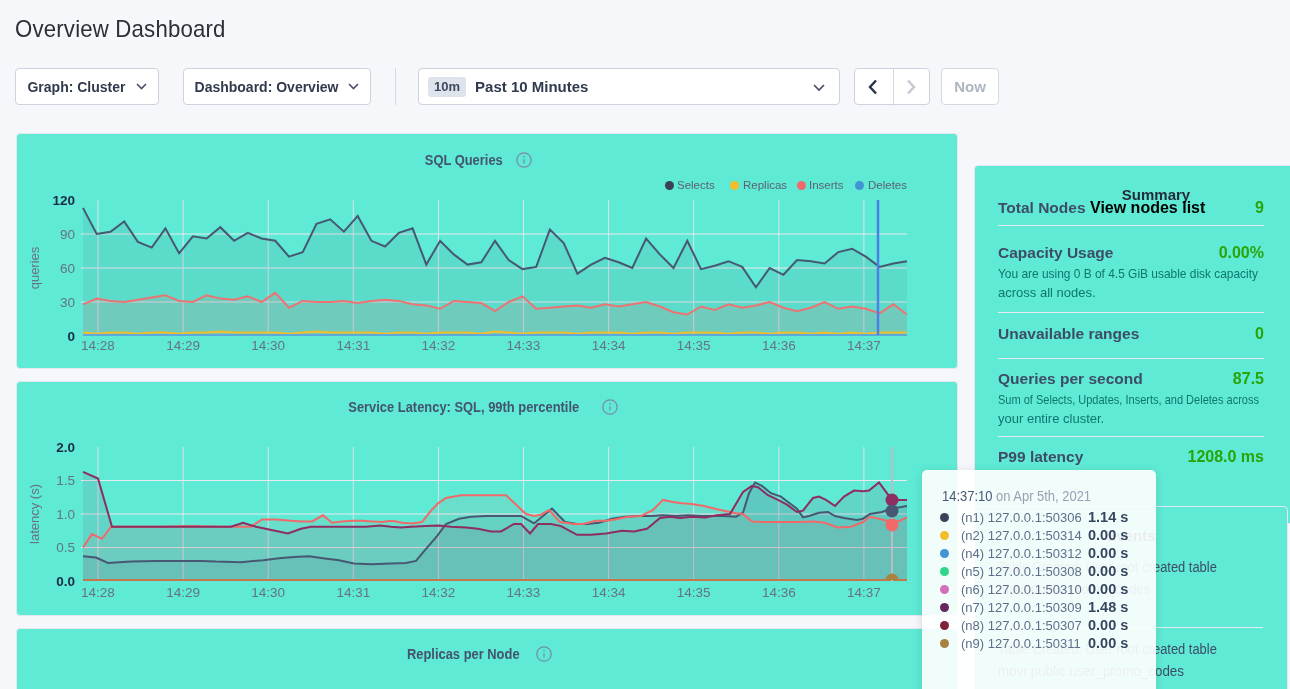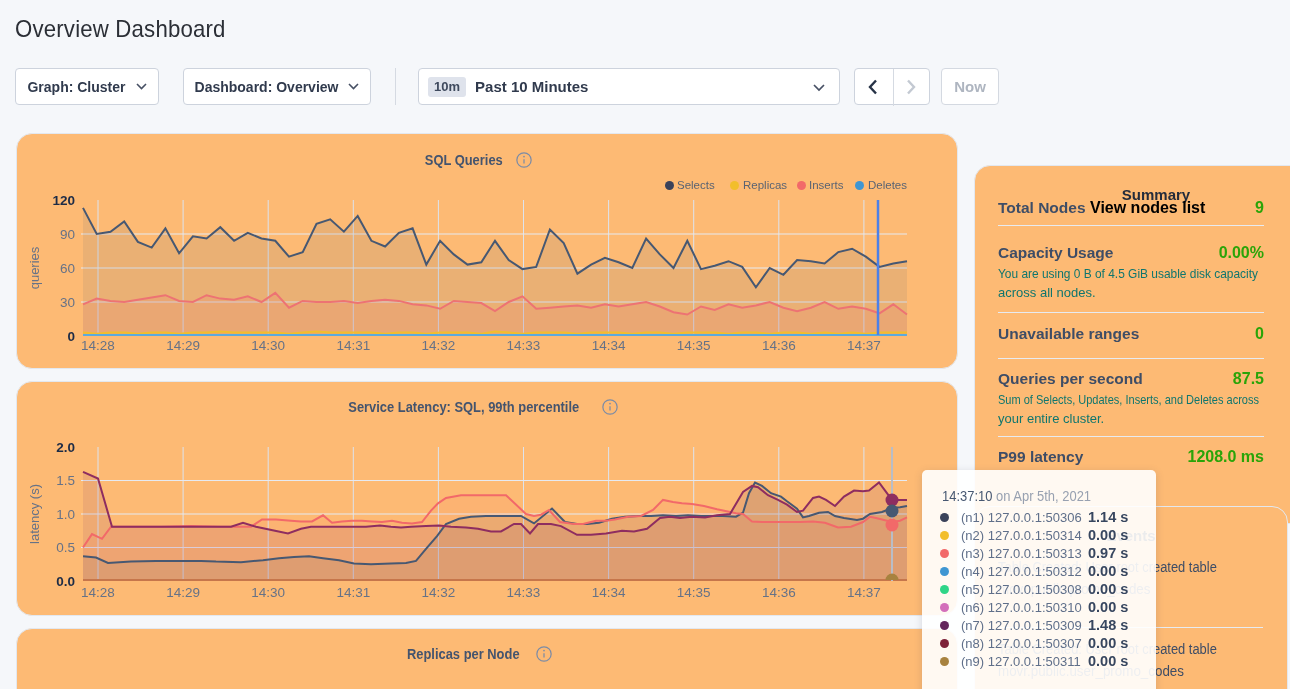--- a/index.html
+++ b/index.html
@@ -1,16 +1,16 @@
 <!DOCTYPE html>
 <html><head><meta charset="utf-8"><style>
 * { margin:0; padding:0; box-sizing:border-box; }
 html,body { width:1290px; height:689px; overflow:hidden; background:#f5f7fa;
   font-family:"Liberation Sans", sans-serif; }
-.card { position:absolute; background:#fdba74; border:1px solid #e3e8ef; border-radius:16px; }
+.card { position:absolute; background:#5eead4; border:1px solid #e3e8ef; border-radius:4px; }
 .ctitle { position:absolute; width:100%; text-align:center; font-size:14.5px; font-weight:700; color:#44546e; }
 .ct2 { margin-left:-11px; }
 .h1 { position:absolute; left:15px; top:15px; font-size:24px; color:#2b2f36; letter-spacing:0.2px; }
 .btn { position:absolute; top:68px; height:37px; background:#fff; border:1px solid #cdd3dd; border-radius:4px;
   font-size:14px; font-weight:700; color:#303a4d; display:flex; align-items:center; justify-content:center; }
 .divline { position:absolute; left:395px; top:68px; width:1px; height:37px; background:#d5dae2; }
 .badge { background:#dfe3ec; border-radius:3px; font-size:13px; font-weight:700; color:#3f4a5e; padding:2.5px 6px; }
 .sumrow { position:absolute; left:998px; width:266px; }
 .slabel { font-size:15.5px; font-weight:700; color:#3e4d66; display:block; height:18px; }
 .sval { position:absolute; right:0; top:0; font-size:16px; font-weight:700; color:#2aa408; }
@@ -217,25 +217,20 @@
       <span class="tdot" style="background:#3A425A"></span>
       <span class="taddr">(n1) 127.0.0.1:50306</span>
       <span class="tval">1.14 s</span>
     </div>
 <div class="trow">
       <span class="tdot" style="background:#F2BE2C"></span>
       <span class="taddr">(n2) 127.0.0.1:50314</span>
       <span class="tval">0.00 s</span>
     </div>
 <div class="trow">
-      <span class="tdot" style="background:#F26969"></span>
-      <span class="taddr">(n3) 127.0.0.1:50313</span>
-      <span class="tval">0.97 s</span>
-    </div>
-<div class="trow">
       <span class="tdot" style="background:#3F96D2"></span>
       <span class="taddr">(n4) 127.0.0.1:50312</span>
       <span class="tval">0.00 s</span>
     </div>
 <div class="trow">
       <span class="tdot" style="background:#2FD588"></span>
       <span class="taddr">(n5) 127.0.0.1:50308</span>
       <span class="tval">0.00 s</span>
     </div>
 <div class="trow">

